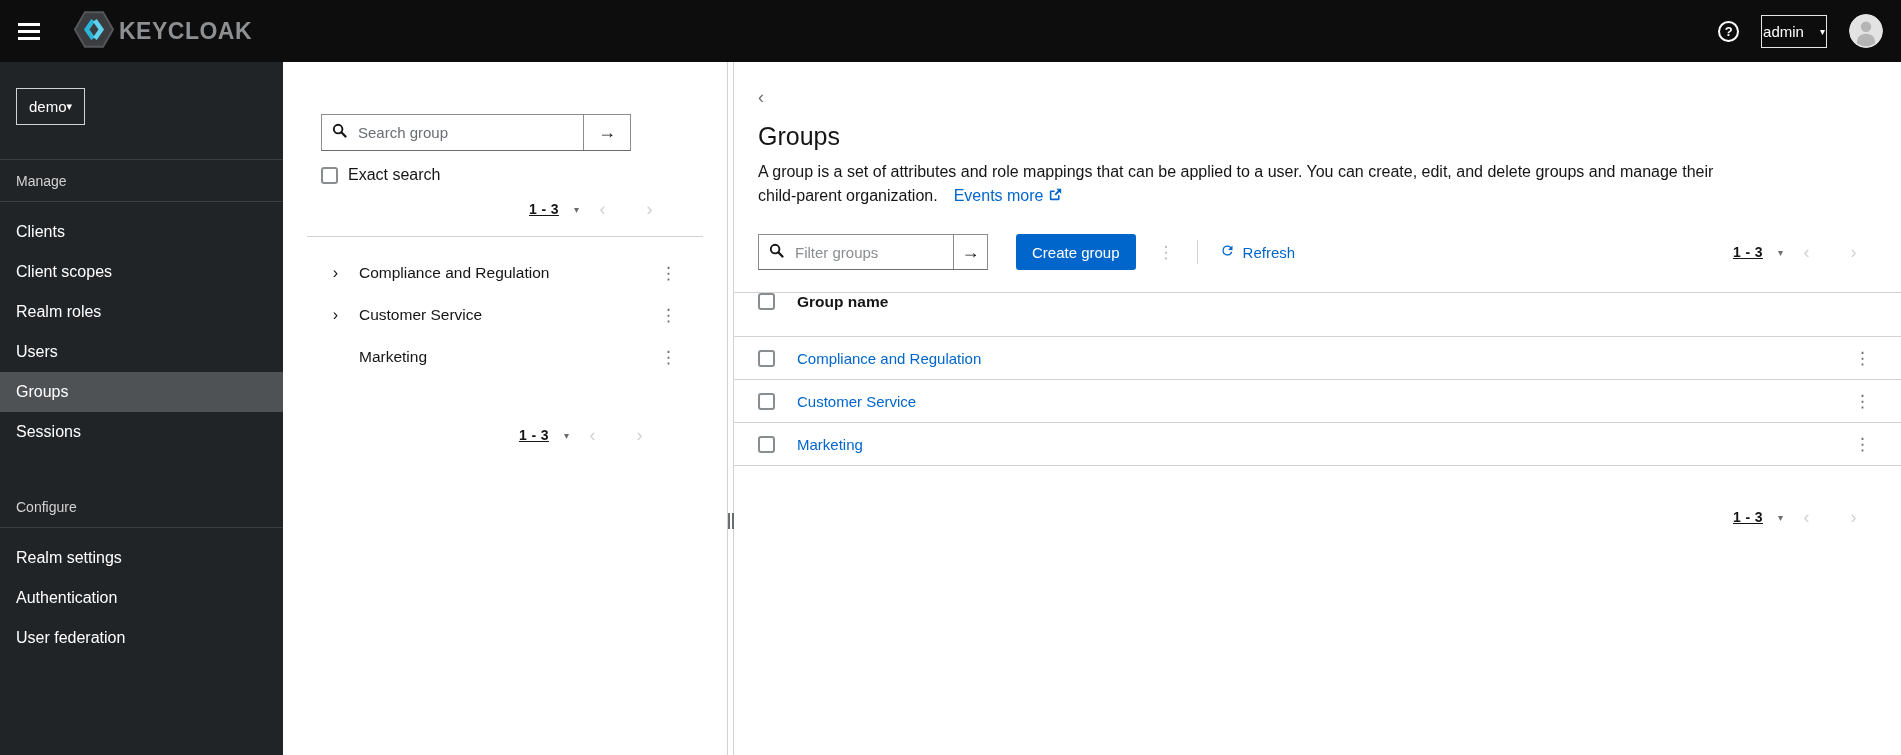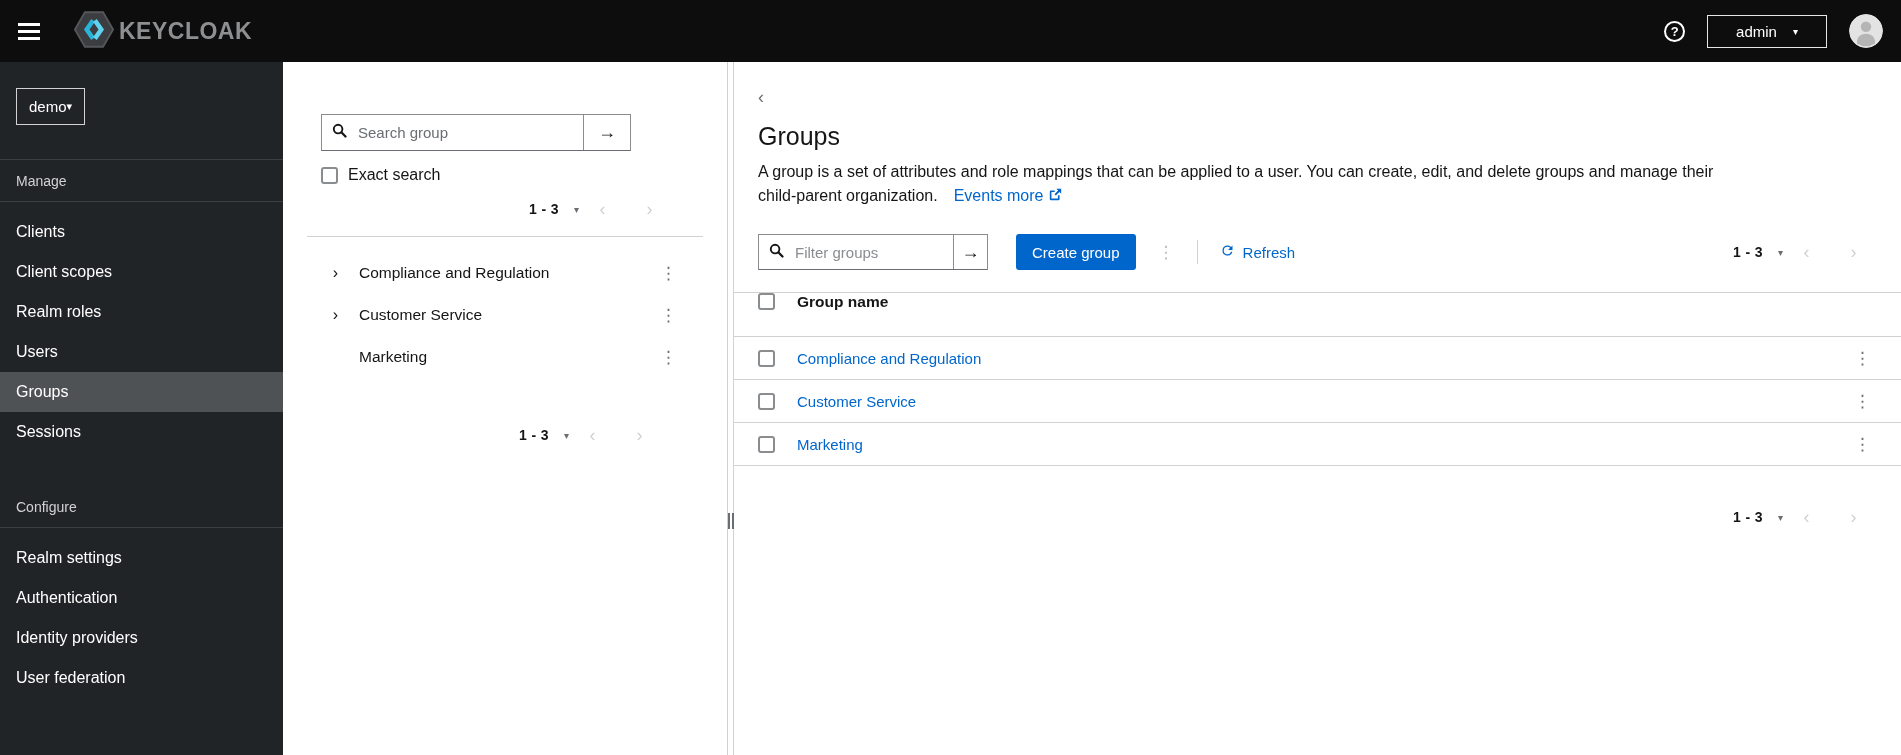--- a/index.html
+++ b/index.html
@@ -10,21 +10,21 @@
 
   
   .topbar { height: 62px; background: #0d0d0e; display: flex; align-items: center; padding: 0 18px; }
   .burger { display: flex; flex-direction: column; gap: 4px; margin-right: 34px; }
   .burger i { display: block; width: 22px; height: 3px; background: #fff; }
   .logo { display: flex; align-items: center; gap: 5px; }
   .logo-text { font-size: 23px; font-weight: 700; color: #8d8f91; letter-spacing: 0.5px; }
   .topbar-right { margin-left: auto; display: flex; align-items: center; gap: 22px; }
   .help-circle { width: 21px; height: 21px; border: 2px solid #fff; border-radius: 50%; color: #fff;
                  font-size: 13px; font-weight: 700; display: flex; align-items: center; justify-content: center; }
-  .admin-box { border: 1px solid #e6e6e6; color: #fff; height: 33px; padding: 0 28px; display: flex;
+  .admin-box { border: 1px solid #e6e6e6; color: #fff; height: 33px; padding: 0 1px; display: flex;
                align-items: center; gap: 16px; font-size: 15px; }
   .admin-box .caret { font-size: 10px; }
   .avatar { width: 34px; height: 34px; border-radius: 50%; overflow: hidden; display: block; }
 
   
   .shell { display: flex; height: 693px; }
 
   
   .sidebar { width: 283px; flex: 0 0 283px; background: #212427; color: #fff; padding-top: 26px; }
   .realm-select { margin: 0 16px; height: 37px; border: 1px solid #d2d2d2; display: flex; align-items: center;
@@ -44,21 +44,21 @@
   .search-box { flex: 1; display: flex; align-items: center; gap: 9px; padding: 0 10px; }
   .search-box input { border: none; outline: none; width: 100%; font-size: 15px; color: #151515; }
   .search-box input::placeholder { color: #6a6e73; }
   .arrow-btn { width: 47px; border-left: 1px solid #8a8d90; display: flex; align-items: center; justify-content: center;
                font-size: 18px; color: #151515; background: #fff; }
   .exact-row { margin-top: 15px; display: flex; align-items: center; gap: 10px; font-size: 16px; }
   input[type="checkbox"] { appearance: none; -webkit-appearance: none; width: 17px; height: 17px; margin: 0;
                            border: 2px solid #8a8d90; border-radius: 3px; background: #fff; cursor: pointer; flex: 0 0 17px; }
 
   .pager { display: flex; align-items: center; font-size: 14px; }
-  .pager-range { font-weight: 700; letter-spacing: 0.4px; color: #151515; }
+  .pager-range { font-weight: 700; letter-spacing: 0.4px; color: #151515; text-decoration: underline; }
   .pager-caret { color: #6a6e73; font-size: 10px; margin-left: 15px; }
   .pager-nav { width: 47px; text-align: center; color: #cfd0d2; font-size: 18px; line-height: 18px; }
   .panel-pager-top { margin-top: 16px; justify-content: flex-end; padding-right: 30px; }
   .panel-divider { border: none; border-top: 1px solid #d2d2d2; margin: 18px 0 0 0; }
 
   .tree { margin-top: 15px; }
   .tree-row { height: 42px; display: flex; align-items: center; padding: 0 26px 0 23px; }
   .tree-toggle { width: 11px; color: #151515; font-size: 16px; line-height: 16px; flex: 0 0 11px; }
   .tree-label { margin-left: 18px; font-size: 15.5px; color: #151515; }
   .kebab { margin-left: auto; color: #6a6e73; font-size: 17px; line-height: 17px; letter-spacing: 0; }
@@ -148,21 +148,20 @@
       <li class="nav-item">Client scopes</li>
       <li class="nav-item">Realm roles</li>
       <li class="nav-item">Users</li>
       <li class="nav-item active">Groups</li>
       <li class="nav-item">Sessions</li>
     </ul>
     <div class="nav-section-label section-configure">Configure</div>
     <ul class="nav-list">
       <li class="nav-item">Realm settings</li>
       <li class="nav-item">Authentication</li>
-      <li class="nav-item">Identity providers</li>
       <li class="nav-item">User federation</li>
     </ul>
   </nav>
 
   <aside class="panel">
     <div class="panel-toolbar">
       <div class="search-group">
         <label class="search-box">
           <span>
             <svg width="15" height="15" viewBox="0 0 16 16">

